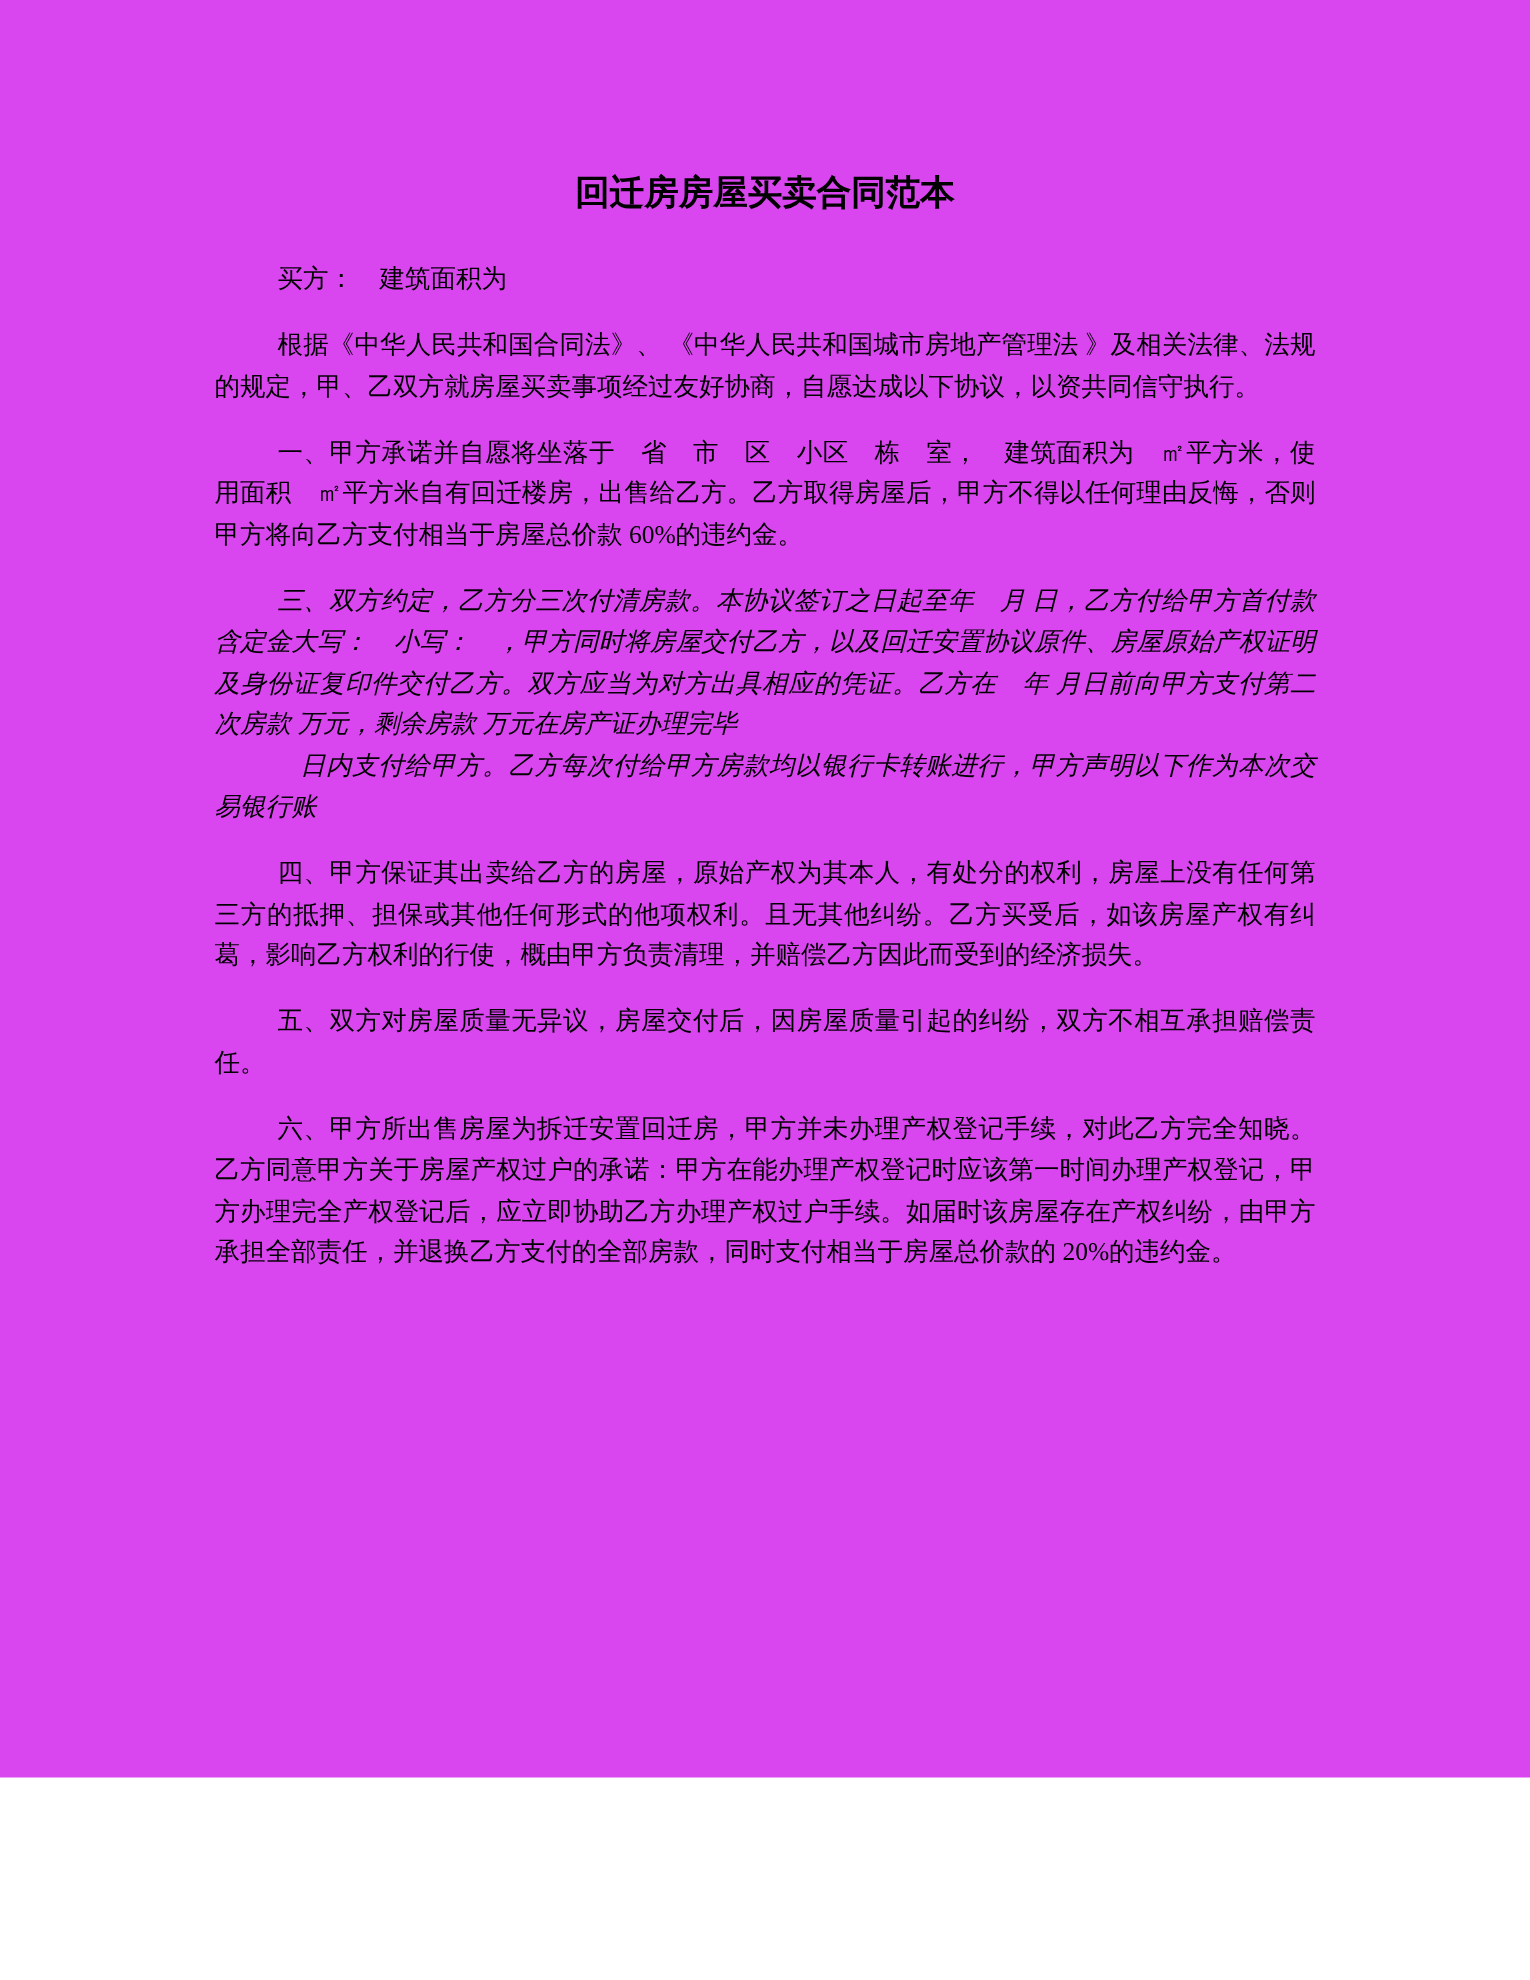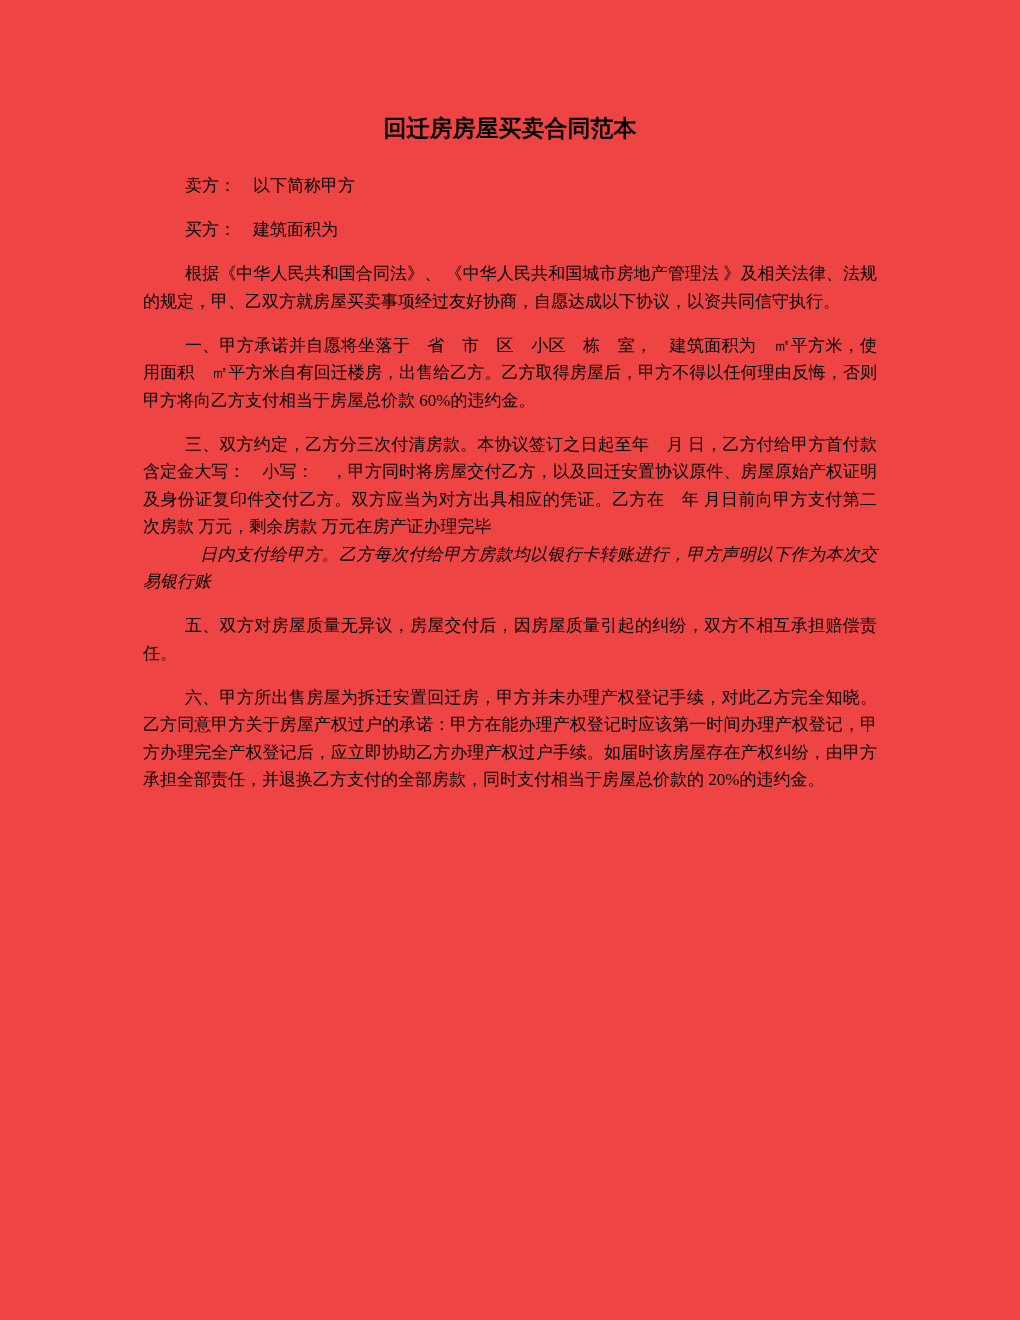--- a/index.html
+++ b/index.html
@@ -5,23 +5,23 @@
   html, body { margin: 0; padding: 0; }
   body {
     width: 1020px;
     height: 1320px;
     background: #ffffff;
     font-family: "Liberation Serif", "DejaVu Serif", serif;
   }
   .page {
     box-sizing: border-box;
     width: 1020px;
-    height: 1320px;
+    height: 1185px;
     padding: 113px 143px 0 143px;
-    background: #ef4444;
+    background: #d946ef;
     color: #000000;
     overflow: hidden;
   }
   .doc-title {
     margin: 0 0 27px 0;
     font-size: 23px;
     line-height: 32px;
     font-weight: 700;
     text-align: center;
     color: #000000;
@@ -29,30 +29,30 @@
   .para {
     margin: 0 0 16.5px 0;
     font-size: 17px;
     line-height: 27.5px;
     text-align: justify;
     text-indent: 42px;
     color: #000000;
     word-break: break-all;
   }
   .para.deep { text-indent: 57px; font-style: italic; }
-  .para.tight { margin-bottom: 0; }
+  .para.tight { margin-bottom: 0; font-style: italic; }
 </style>
 </head>
 <body style="background: rgb(255, 255, 255);">
 
 <div class="page" style="color: rgb(0, 0, 0);">
   <h1 class="doc-title" style="color: rgb(0, 0, 0);">回迁房房屋买卖合同范本</h1>
   <div>
-      <p class="para">卖方：　以下简称甲方</p>
       <p class="para">买方：　建筑面积为</p>
       <p class="para">根据《中华人民共和国合同法》、 《中华人民共和国城市房地产管理法 》及相关法律、法规的规定，甲、乙双方就房屋买卖事项经过友好协商，自愿达成以下协议，以资共同信守执行。</p>
       <p class="para">一、甲方承诺并自愿将坐落于　省　市　区　小区　栋　室，　建筑面积为　㎡平方米，使用面积　㎡平方米自有回迁楼房，出售给乙方。乙方取得房屋后，甲方不得以任何理由反悔，否则甲方将向乙方支付相当于房屋总价款 60%的违约金。</p>
       <p class="para tight">三、双方约定，乙方分三次付清房款。本协议签订之日起至年　月 日，乙方付给甲方首付款含定金大写：　小写：　，甲方同时将房屋交付乙方，以及回迁安置协议原件、房屋原始产权证明及身份证复印件交付乙方。双方应当为对方出具相应的凭证。乙方在　年 月日前向甲方支付第二次房款 万元，剩余房款 万元在房产证办理完毕</p>
       <p class="para deep">日内支付给甲方。乙方每次付给甲方房款均以银行卡转账进行，甲方声明以下作为本次交易银行账</p>
+      <p class="para">四、甲方保证其出卖给乙方的房屋，原始产权为其本人，有处分的权利，房屋上没有任何第三方的抵押、担保或其他任何形式的他项权利。且无其他纠纷。乙方买受后，如该房屋产权有纠葛，影响乙方权利的行使，概由甲方负责清理，并赔偿乙方因此而受到的经济损失。</p>
       <p class="para">五、双方对房屋质量无异议，房屋交付后，因房屋质量引起的纠纷，双方不相互承担赔偿责任。</p>
       <p class="para">六、甲方所出售房屋为拆迁安置回迁房，甲方并未办理产权登记手续，对此乙方完全知晓。乙方同意甲方关于房屋产权过户的承诺：甲方在能办理产权登记时应该第一时间办理产权登记，甲方办理完全产权登记后，应立即协助乙方办理产权过户手续。如届时该房屋存在产权纠纷，由甲方承担全部责任，并退换乙方支付的全部房款，同时支付相当于房屋总价款的 20%的违约金。</p>
     </div>
 </div>
 
 </body></html>

